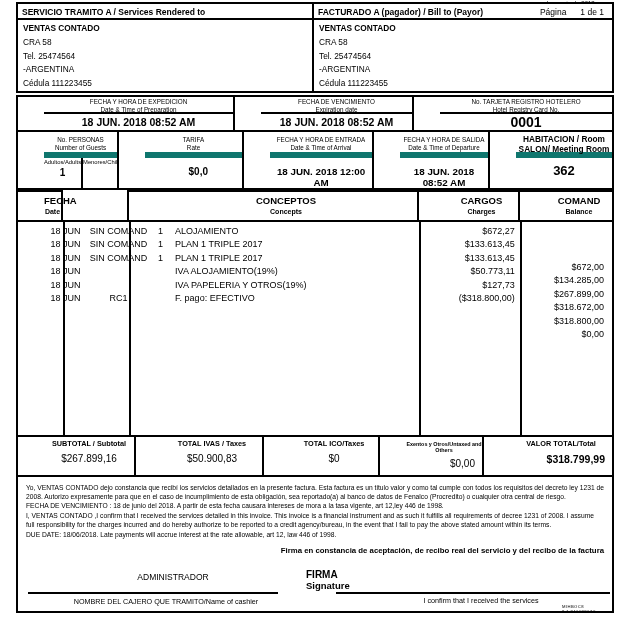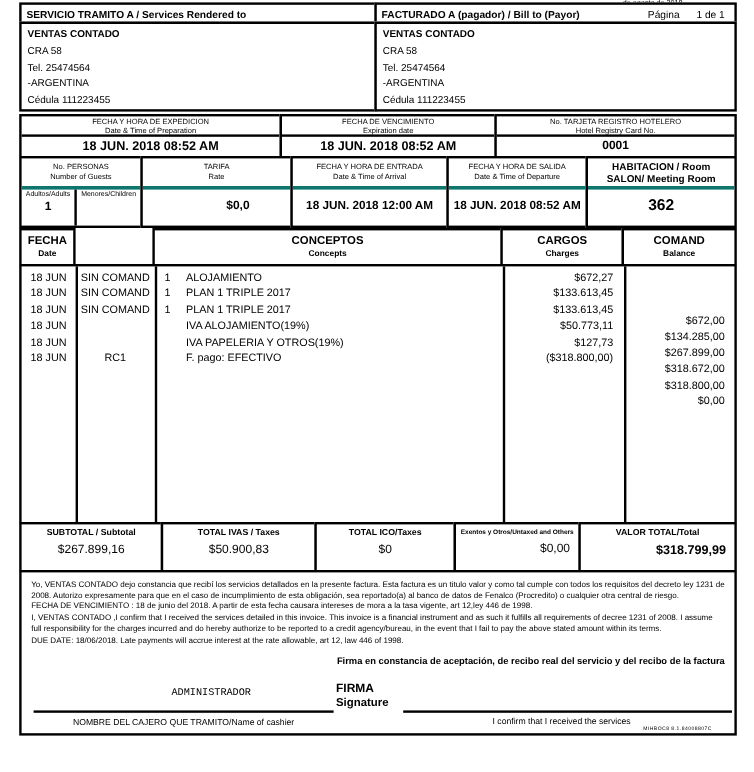--- a/index.html
+++ b/index.html
@@ -1,18 +1,18 @@
 <!DOCTYPE html>
 <html><head>
 <meta charset="utf-8">
 <style>
   * { margin:0; padding:0; box-sizing:border-box; }
   body { background:#fff; font-family:"Liberation Sans", sans-serif; color:#000; }
   .page { position:relative; width:628px; height:643px; background:#fff; overflow:hidden; }
-  .abs { position:absolute; }
+  .abs { position:absolute;padding-left:26px; }
   .bx { border:2px solid #000; background:#fff; }
 
   
   .date-note { left:519px; top:0; font-size:6px; }
 
   
   .hdr-left  { left:16px; top:2px; width:298px; height:18px; font-size:8.5px; font-weight:bold; padding:3px 0 0 4px; }
   .hdr-right { left:312px; top:2px; width:302px; height:18px; font-size:8.5px; display:flex; justify-content:space-between; padding:3px 8px 0 4px; }
   .hdr-right .ttl { font-weight:bold; }
   .hdr-right .pgn span { margin-left:14px; font-weight:normal; }
@@ -22,25 +22,25 @@
   .addr-right { left:312px; width:302px; }
   .addr .ln:first-child { font-weight:bold; }
 
   
   .ir1 { top:95px; height:37px; }
   .ir1 .lbl { border-bottom:2px solid #000; height:17px; text-align:center; font-size:6.3px; line-height:7.8px; padding-top:1px; }
   .ir1 .val { text-align:center; font-size:10.5px; font-weight:600; line-height:16px; }
   .ir1-b1 { left:16px;  width:219px; }
   .ir1-b2 { left:233px; width:181px; }
   .ir1-b3 { left:412px; width:202px; }
-  .ir1-b3 .val { font-size:10px; font-weight:bold; }
+  .ir1-b3 .val { font-size:14px; font-weight:bold; }
 
   
   .ir2 { top:130px; height:60px; }
-  .ir2 .lbl { border-bottom:3px solid #0f766e; height:26px; text-align:center; font-size:6.3px; line-height:8.2px; padding-top:4px; }
+  .ir2 .lbl { border-bottom:6px solid #0f766e; height:26px; text-align:center; font-size:6.3px; line-height:8.2px; padding-top:4px; }
   .ir2-b1 { left:16px;  width:103px; }
   .ir2-b2 { left:117px; width:127px; }
   .ir2-b3 { left:242px; width:132px; }
   .ir2-b4 { left:372px; width:118px; }
   .ir2-b5 { left:488px; width:126px; }
   .guest-cells { display:flex; height:30px; }
   .guest-cell { text-align:center; padding-top:1px; }
   .guest-cell.adults { width:46px; border-right:2px solid #000; }
   .guest-cell.children { flex:1; }
   .guest-cell .glbl { font-size:5.8px; }
@@ -82,21 +82,21 @@
   .tot-c4 { left:378px; width:106px; }
   .tot-c5 { left:482px; width:132px; }
   .tot-c4 .tlbl { font-size:5.4px; padding-top:2px; }
   .tot-c4 .tval, .tot-c5 .tval { text-align:right; padding-right:7px; }
   .tot-c5 .tval { font-weight:bold; font-size:10.5px; }
 
   
   .legal { left:16px; top:475px; width:598px; height:138px; padding:7px 8px; position:absolute; }
   .legal p { font-size:6.7px; line-height:8.7px; margin-bottom:1px; }
   .firma-line { font-size:7.8px; font-weight:bold; text-align:right; margin-top:7px; }
-  .admin-lbl { left:48px; top:95px; width:220px; text-align:center; font-size:8.5px;font-family:Liberation Mono, monospace; }
+  .admin-lbl { left:32px; top:95px; width:220px; text-align:center; font-size:8.5px; }
   .sig-rule { height:2px; background:#000; top:115px; }
   .rule-l { left:10px;  width:250px; }
   .rule-r { left:318px; width:274px; }
   .firma-lbl { left:262px; top:92px; font-weight:bold; }
   .firma-lbl .f1 { font-size:10px; }
   .firma-lbl .f2 { font-size:9.5px; }
   .cashier-lbl { left:10px; top:120px; width:250px; text-align:center; font-size:7.2px; }
   .confirm-lbl { left:330px; top:119px; width:240px; text-align:center; font-size:7.2px; }
   .sys-code { left:518px; top:127px; font-size:4.2px; letter-spacing:0.4px; }
 </style>

